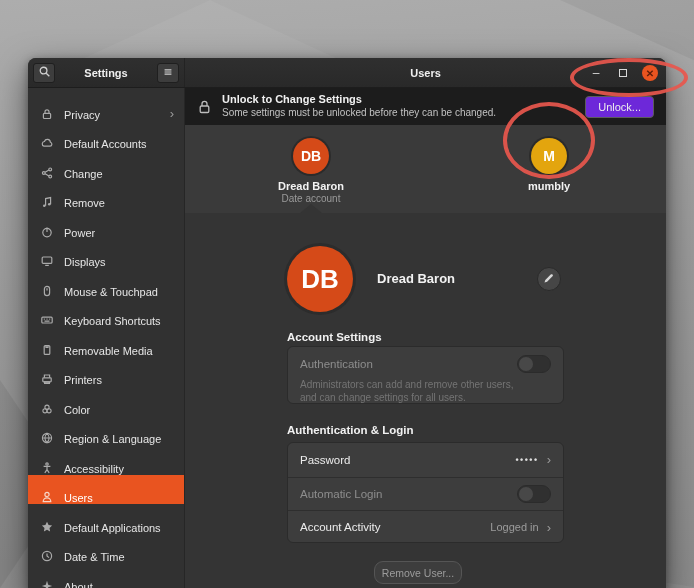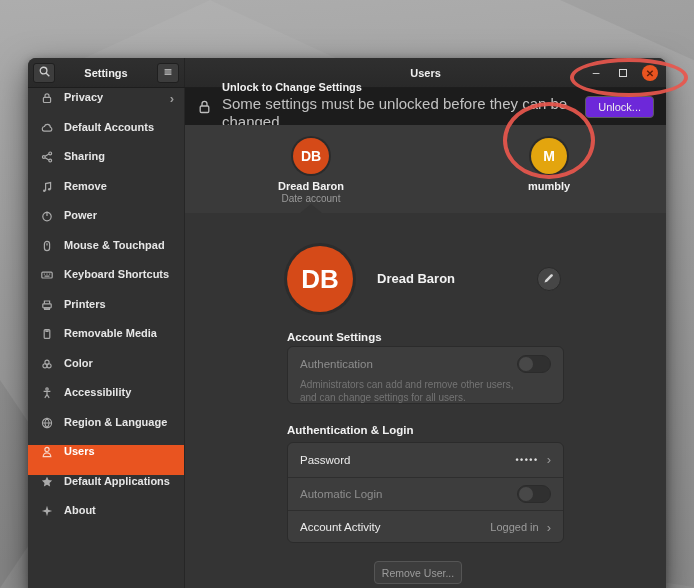--- a/index.html
+++ b/index.html
@@ -33,38 +33,38 @@
               font-size:11px; font-weight:bold; }
   .win-controls { position:absolute; right:8px; top:0; height:30px; display:flex; align-items:center; gap:11px; }
   .wc { width:16px; height:16px; display:flex; align-items:center; justify-content:center; cursor:pointer; }
   .wc-min { color:#d9d9d9; font-size:12px; line-height:8px; }
   .wc-max .box { width:8px; height:8px; border:1px solid #d9d9d9; }
   .wc-close { background:#e95420; border-radius:50%; color:#5d1c08; font-size:10px; font-weight:bold; }
 
   
   .sidebar { position:absolute; left:0; top:30px; width:157px; height:505px;
              background:#313131; border-right:1px solid #262626; padding-top:3px; }
-  .side-item { height:29.5px; display:flex; align-items:flex-start; padding:0 10px 0 12px;
-               color:#e6e6e6; font-size:11px; cursor:pointer; position:relative;font-weight:bold; }
+  .side-item { height:29.5px; display:flex; align-items:flex-end; padding:0 10px 0 12px;
+               color:#e6e6e6; font-size:11px; cursor:pointer; position:relative; }
   .side-item .icon { width:14px; height:14px; margin-right:10px; color:#aaaaaa; flex:0 0 14px; }
   .side-item .icon svg { width:14px; height:14px; display:block; }
   .side-item .chev { margin-left:auto; color:#9a9a9a; font-size:13px; }
   .side-item.selected { background:#e95420; color:#ffffff; }
   .side-item.selected .icon { color:#f7d6c8; }
 
   
   .main { position:absolute; left:157px; top:30px; width:481px; height:505px; background:#343434; }
 
   .unlock-bar { position:absolute; left:0; top:0; width:481px; height:37px; background:#1c1c1c;
                 display:flex; align-items:center; padding:0 12px; }
   .unlock-bar .icon { width:15px; height:16px; color:#bdbdbd; margin-right:10px; }
   .unlock-bar .icon svg { width:15px; height:16px; }
   .ub-text { line-height:1.25; }
   .ub-title { color:#f1f1f1; font-size:11px; font-weight:bold; }
-  .ub-sub { color:#c2c2c2; font-size:15px; }
+  .ub-sub { color:#c2c2c2; font-size:10px; }
   .unlock-btn { margin-left:auto; background:#6d28d9; border:1px solid #5c5c5c; border-radius:4px;
                 color:#ececec; font-size:11px; padding:4px 12px; cursor:pointer; }
 
   
   .carousel { position:absolute; left:0; top:37px; width:481px; height:88px; background:#3a3a3a; }
   .chip { position:absolute; top:13px; width:120px; display:flex; flex-direction:column;
           align-items:center; cursor:pointer; }
   .chip-db { left:66px; }
   .chip-m  { left:304px; }
   .avatar-s { width:36px; height:36px; border-radius:50%; display:flex; align-items:center;
@@ -108,21 +108,21 @@
   .card-2 { top:229px; height:101px; }
   .lrow { height:33.6px; display:flex; align-items:center; padding:0 12px; cursor:pointer; }
   .lrow + .lrow { border-top:1px solid #2e2e2e; }
   .lrow .lbl { color:#ececec; font-size:11.5px; }
   .lrow.dim .lbl { color:#8d8d8d; }
   .lrow .val { margin-left:auto; color:#9c9c9c; font-size:11px; }
   .lrow .val.dots { color:#dedede; font-size:9px; letter-spacing:1.5px; font-weight:bold; }
   .lrow .chev { color:#9a9a9a; font-size:13px; margin-left:8px; }
 
   .remove-btn { position:absolute; top:348px; left:189px; width:88px; height:23px;
-                background:#3d3d3d; border:1px solid #555555; border-radius:4px;
+                background:#3d3d3d; border:1px solid #555555; border-radius:9px;
                 color:#9c9c9c; font-size:10.5px; cursor:pointer; }
 
   
   .annot { position:absolute; border:4.5px solid #e8574d; border-radius:50%;
            background:transparent; pointer-events:none; z-index:50; opacity:.92; }
   .annot-unlock { left:570px; top:58px; width:118px; height:39px; }
   .annot-mumbly { left:503px; top:102px; width:92px; height:77px; }
 </style>
 </head>
 <body>
@@ -187,21 +187,21 @@
     </div>
       <div class="side-item">
       <span class="icon">
           <svg viewBox="0 0 14 14" fill="none" stroke="currentColor" stroke-width="1.2">
             <circle cx="3.8" cy="7" r="1.4"></circle>
             <circle cx="10.2" cy="3.4" r="1.4"></circle>
             <circle cx="10.2" cy="10.6" r="1.4"></circle>
             <path d="M5.1 6.3l3.8-2.2M5.1 7.7l3.8 2.2"></path>
           </svg>
         </span>
-      <span>Sharing</span>
+      <span>Change</span>
 
     </div>
       <div class="side-item">
       <span class="icon">
           <svg viewBox="0 0 14 14" fill="none" stroke="currentColor" stroke-width="1.2">
             <path d="M5.6 10.8V3.6l5-1v6.7"></path>
             <circle cx="4.3" cy="10.8" r="1.3" fill="currentColor" stroke="none"></circle>
             <circle cx="9.3" cy="9.3" r="1.3" fill="currentColor" stroke="none"></circle>
           </svg>
         </span>
@@ -214,106 +214,126 @@
             <circle cx="7" cy="7.6" r="4.2"></circle>
             <path d="M7 2.6v4.4"></path>
           </svg>
         </span>
       <span>Power</span>
 
     </div>
       <div class="side-item">
       <span class="icon">
           <svg viewBox="0 0 14 14" fill="none" stroke="currentColor" stroke-width="1.2">
+            <rect x="2.2" y="3" width="9.6" height="6.4" rx="1"></rect>
+            <path d="M5.2 11.4h3.6"></path>
+          </svg>
+        </span>
+      <span>Displays</span>
+
+    </div>
+      <div class="side-item">
+      <span class="icon">
+          <svg viewBox="0 0 14 14" fill="none" stroke="currentColor" stroke-width="1.2">
             <rect x="4.4" y="2.4" width="5.2" height="9.2" rx="2.6"></rect>
             <path d="M7 4.2v2.2"></path>
           </svg>
         </span>
       <span>Mouse &amp; Touchpad</span>
 
     </div>
       <div class="side-item">
       <span class="icon">
           <svg viewBox="0 0 14 14" fill="none" stroke="currentColor" stroke-width="1.2">
             <rect x="1.8" y="4.2" width="10.4" height="5.8" rx="1"></rect>
             <path d="M3.8 6.2h1M6.5 6.2h1M9.2 6.2h1M4.5 8.2h5"></path>
           </svg>
         </span>
       <span>Keyboard Shortcuts</span>
+
+    </div>
+      <div class="side-item">
+      <span class="icon">
+          <svg viewBox="0 0 14 14" fill="none" stroke="currentColor" stroke-width="1.2">
+            <rect x="4.2" y="2.6" width="5.6" height="8.8" rx="1"></rect>
+            <path d="M6 2.6v1.8h2V2.6"></path>
+          </svg>
+        </span>
+      <span>Removable Media</span>
 
     </div>
       <div class="side-item">
       <span class="icon">
           <svg viewBox="0 0 14 14" fill="none" stroke="currentColor" stroke-width="1.2">
             <path d="M4.4 5.8V3h5.2v2.8"></path>
             <rect x="2.8" y="5.8" width="8.4" height="4" rx="0.8"></rect>
             <path d="M4.6 9.8h4.8v1.6H4.6z"></path>
           </svg>
         </span>
       <span>Printers</span>
-
-    </div>
-      <div class="side-item">
-      <span class="icon">
-          <svg viewBox="0 0 14 14" fill="none" stroke="currentColor" stroke-width="1.2">
-            <rect x="4.2" y="2.6" width="5.6" height="8.8" rx="1"></rect>
-            <path d="M6 2.6v1.8h2V2.6"></path>
-          </svg>
-        </span>
-      <span>Removable Media</span>
 
     </div>
       <div class="side-item">
       <span class="icon">
           <svg viewBox="0 0 14 14" fill="none" stroke="currentColor" stroke-width="1.1">
             <circle cx="7" cy="5.2" r="2.1"></circle>
             <circle cx="5" cy="8.8" r="2.1"></circle>
             <circle cx="9" cy="8.8" r="2.1"></circle>
           </svg>
         </span>
       <span>Color</span>
 
     </div>
       <div class="side-item">
       <span class="icon">
-          <svg viewBox="0 0 14 14" fill="none" stroke="currentColor" stroke-width="1.2">
-            <circle cx="7" cy="3" r="1.2"></circle>
-            <path d="M3.6 5.3h6.8M7 5.3v3.4M7 8.7l-2.2 3.2M7 8.7l2.2 3.2"></path>
-          </svg>
-        </span>
-      <span>Accessibility</span>
-
-    </div>
-      <div class="side-item">
-      <span class="icon">
           <svg viewBox="0 0 14 14" fill="none" stroke="currentColor" stroke-width="1.1">
             <circle cx="7" cy="7" r="4.6"></circle>
             <path d="M2.4 7h9.2M7 2.4c-2.8 2.8-2.8 6.4 0 9.2 2.8-2.8 2.8-6.4 0-9.2z"></path>
           </svg>
         </span>
       <span>Region &amp; Language</span>
 
     </div>
+      <div class="side-item">
+      <span class="icon">
+          <svg viewBox="0 0 14 14" fill="none" stroke="currentColor" stroke-width="1.2">
+            <circle cx="7" cy="3" r="1.2"></circle>
+            <path d="M3.6 5.3h6.8M7 5.3v3.4M7 8.7l-2.2 3.2M7 8.7l2.2 3.2"></path>
+          </svg>
+        </span>
+      <span>Accessibility</span>
+
+    </div>
       <div class="side-item selected">
       <span class="icon">
           <svg viewBox="0 0 14 14" fill="none" stroke="currentColor" stroke-width="1.2">
             <circle cx="7" cy="4.4" r="2.1"></circle>
             <path d="M3.2 11.6a3.8 3.8 0 0 1 7.6 0z"></path>
           </svg>
         </span>
       <span>Users</span>
 
     </div>
       <div class="side-item">
       <span class="icon">
           <svg viewBox="0 0 14 14">
             <path d="M7 1.8l1.6 3.3 3.5.5-2.6 2.4.6 3.5L7 9.8l-3.1 1.7.6-3.5L1.9 5.6l3.5-.5z" fill="currentColor"></path>
           </svg>
         </span>
       <span>Default Applications</span>
+
+    </div>
+      <div class="side-item">
+      <span class="icon">
+          <svg viewBox="0 0 14 14" fill="none" stroke="currentColor" stroke-width="1.2">
+            <circle cx="7" cy="7" r="4.6"></circle>
+            <path d="M7 4.4V7l2 1.6"></path>
+          </svg>
+        </span>
+      <span>Date &amp; Time</span>
 
     </div>
       <div class="side-item">
       <span class="icon">
           <svg viewBox="0 0 14 14">
             <path d="M7 1.8l1.2 4 4 1.2-4 1.2-1.2 4-1.2-4-4-1.2 4-1.2z" fill="currentColor"></path>
           </svg>
         </span>
       <span>About</span>
 

